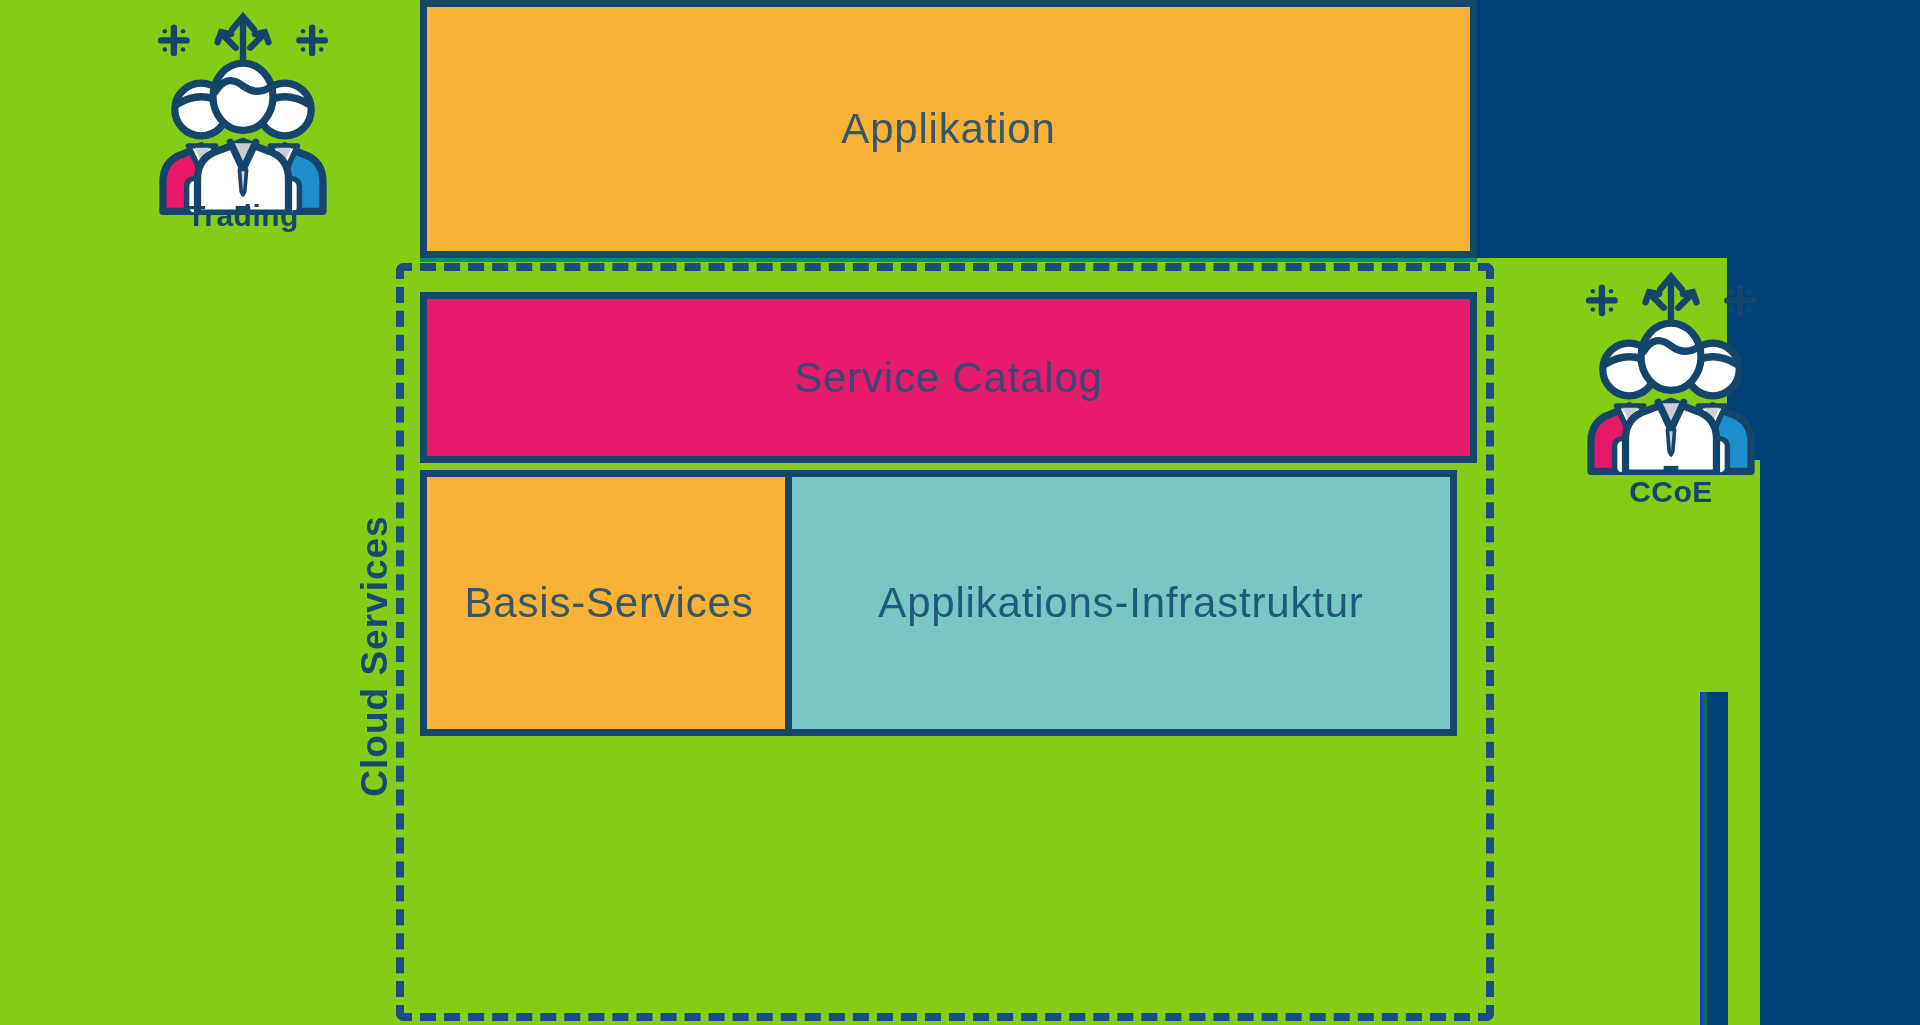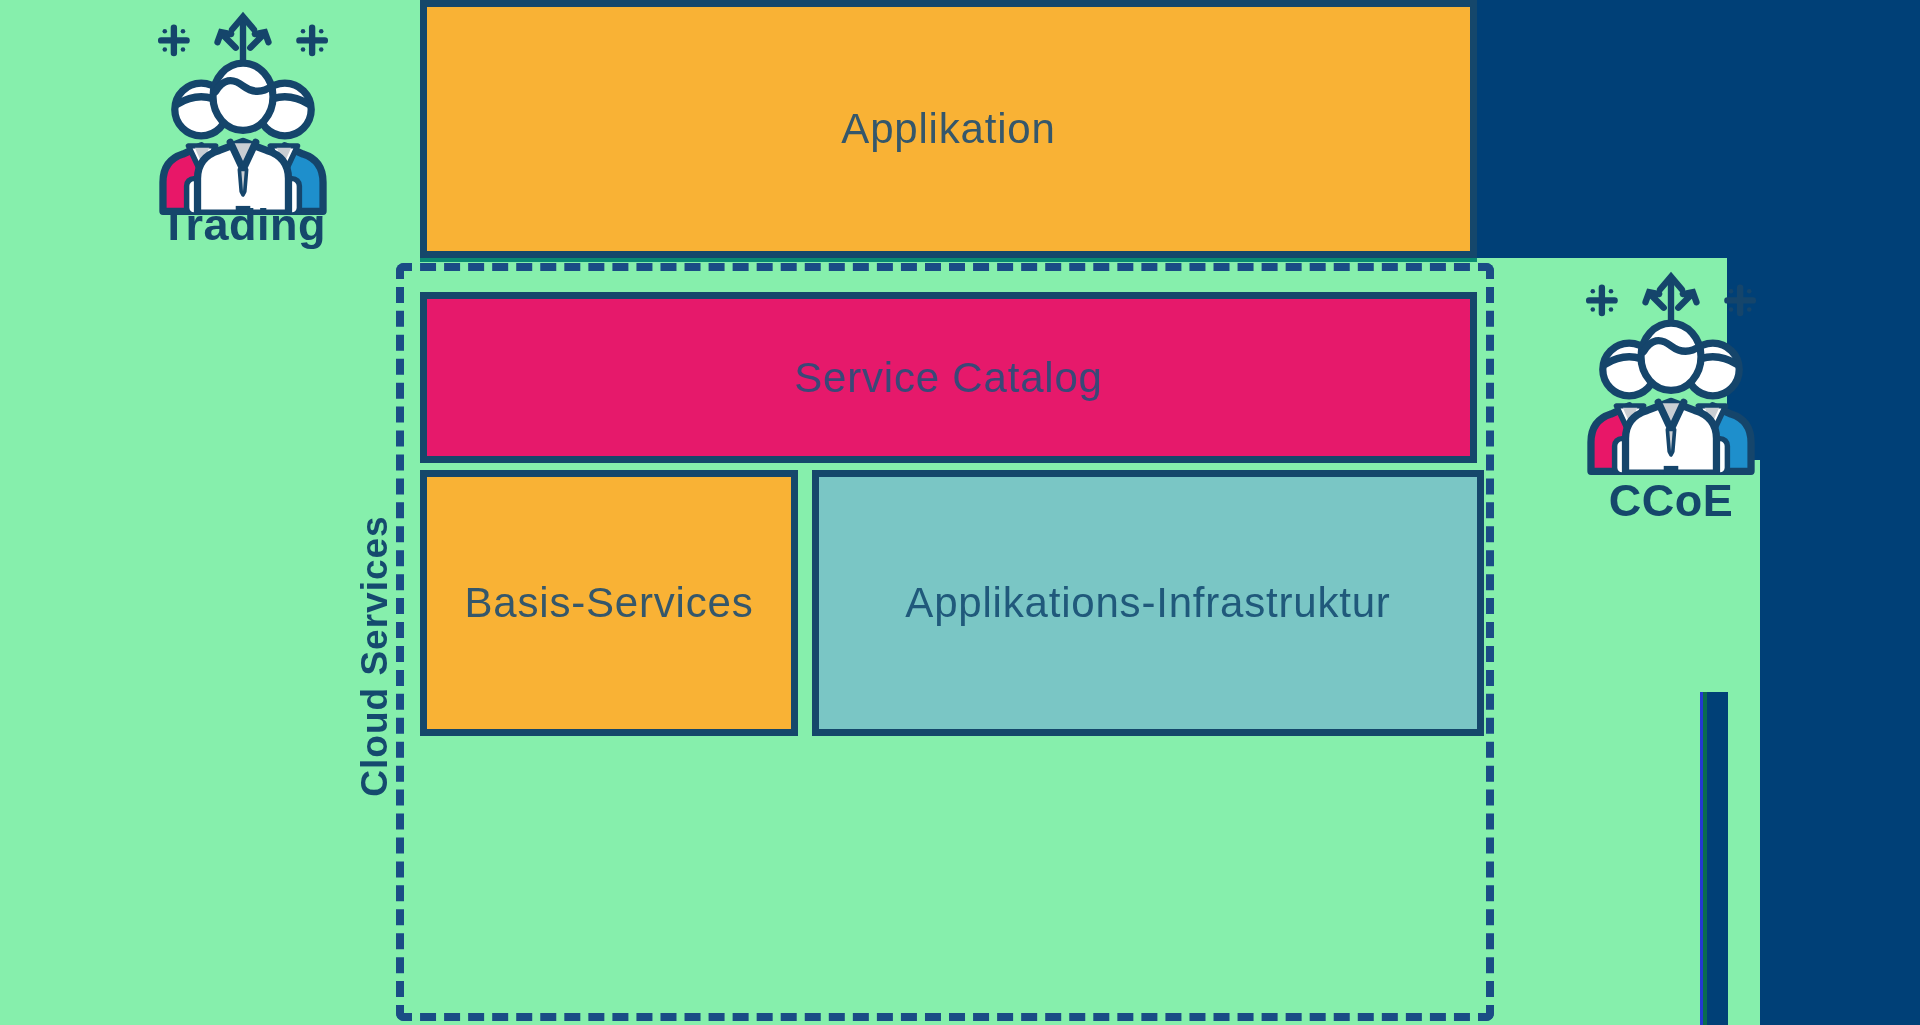--- a/index.html
+++ b/index.html
@@ -5,21 +5,21 @@
   html, body {
     margin: 0;
     padding: 0;
     background: #000;
   }
   * { box-sizing: border-box; }
   .canvas {
     position: relative;
     width: 1920px;
     height: 1025px;
-    background: #86efac;
+    background: #84cc16;
     overflow: hidden;
     font-family: "Liberation Sans", sans-serif;
   }
 
   
   .bg-panel { position: absolute; background: #004077; }
   .bg-top-right   { left: 1477px; top: 0;     width: 443px; height: 258px; }
   .bg-right-col   { left: 1760px; top: 0;     width: 160px; height: 1025px; }
   .bg-right-mid   { left: 1727px; top: 0;     width: 33px;  height: 460px; }
   .bg-strip       { left: 1707px; top: 692px; width: 21px;  height: 333px; }
@@ -33,21 +33,21 @@
     display: flex;
     align-items: center;
     justify-content: center;
     font-size: 42px;
     font-weight: 500;
     letter-spacing: 0.8px;
   }
   .box-applikation   { left: 420px; top: 0;     width: 1057px; height: 258px; background: #f9b235; color: #35576b; }
   .box-service-catalog { left: 420px; top: 292px; width: 1057px; height: 171px; background: #e6196b; color: #3a4877; text-align: center; }
   .box-basis-services  { left: 420px; top: 470px; width: 378px;  height: 266px; background: #f9b235; color: #35576b; }
-  .box-app-infra       { left: 812px; top: 470px; width: 672px;  height: 266px; background: #7ac6c5; color: #20597b; }
+  .box-app-infra       { left: 785px; top: 470px; width: 672px;  height: 266px; background: #7ac6c5; color: #20597b; }
   .box-basis-infra     { left: 420px; top: 743px; width: 1057px; height: 270px; background: #7ac6c5; color: #20597b; }
 
   .accent-line {
     position: absolute;
     left: 420px; top: 258px;
     width: 1057px; height: 4px;
     background: #0a8a72;
   }
 
   .dashed-group {
@@ -81,21 +81,21 @@
     flex-direction: column;
     align-items: center;
     width: 190px;
   }
   .actor-left  { left: 148px;  top: 4px; }
   .actor-right { left: 1576px; top: 264px; gap: 16px; }
   .actor svg { display: block; }
   .actor-label {
     margin-top: -16px;
     color: #15476b;
-    font-size: 45px;
+    font-size: 30px;
     font-weight: 700;
     letter-spacing: 0.5px;
   }
 </style>
 </head>
 <body>
 
 <div class="canvas">
 
   <div class="bg-panel bg-top-right"></div>

